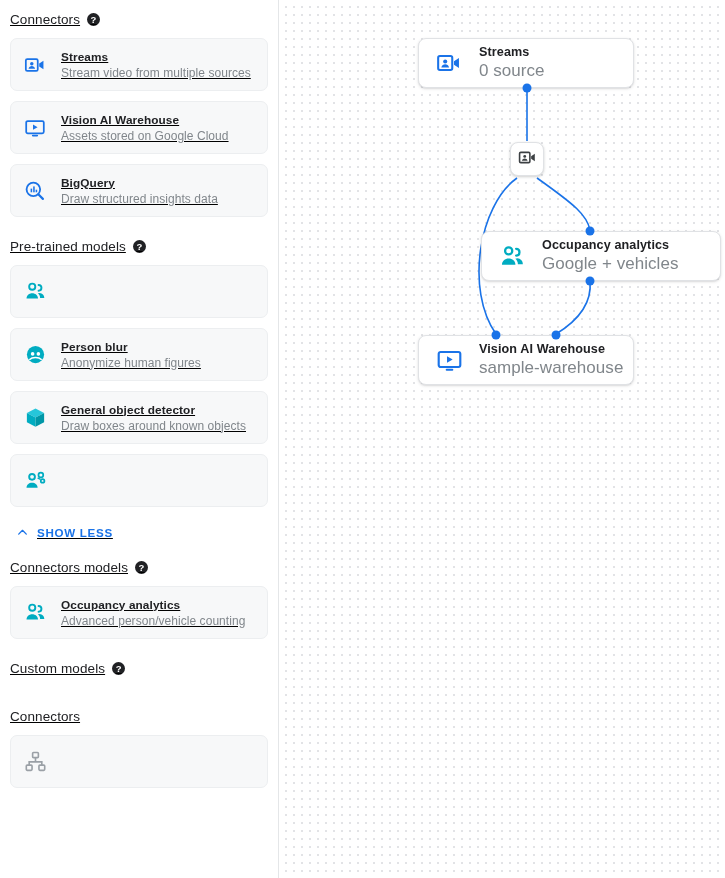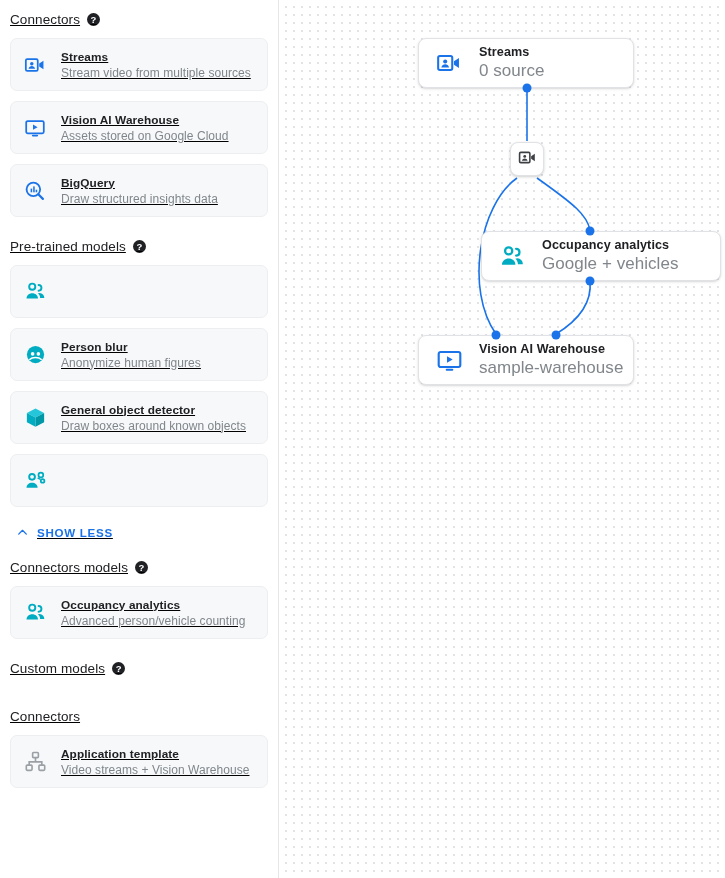--- a/index.html
+++ b/index.html
@@ -269,24 +269,20 @@
 
     <div class="card">
       <span class="card-ico">
         <svg width="23" height="23" viewBox="0 0 24 24">
             <rect x="9" y="2.6" width="6" height="5.4" rx="1" fill="none" stroke="#9aa0a6" stroke-width="1.7"></rect>
             <rect x="2.4" y="15.8" width="6" height="5.4" rx="1" fill="none" stroke="#9aa0a6" stroke-width="1.7"></rect>
             <rect x="15.6" y="15.8" width="6" height="5.4" rx="1" fill="none" stroke="#9aa0a6" stroke-width="1.7"></rect>
             <path d="M12 8v4.4M5.4 15.8v-3.4h13.2v3.4" fill="none" stroke="#9aa0a6" stroke-width="1.7"></path>
           </svg>
       </span>
-      <span class="card-txt">
-        <span class="card-title">Application template</span>
-        <span class="card-sub">Video streams + Vision Warehouse</span>
-      </span>
     </div>
 
   </div>
 
   <div id="canvas">
 
     <svg id="edges" viewBox="0 0 446 878" preserveAspectRatio="none">
 
       <path d="M248 88 L248 141" fill="none" stroke="#1a73e8" stroke-width="1.6"></path>
 

